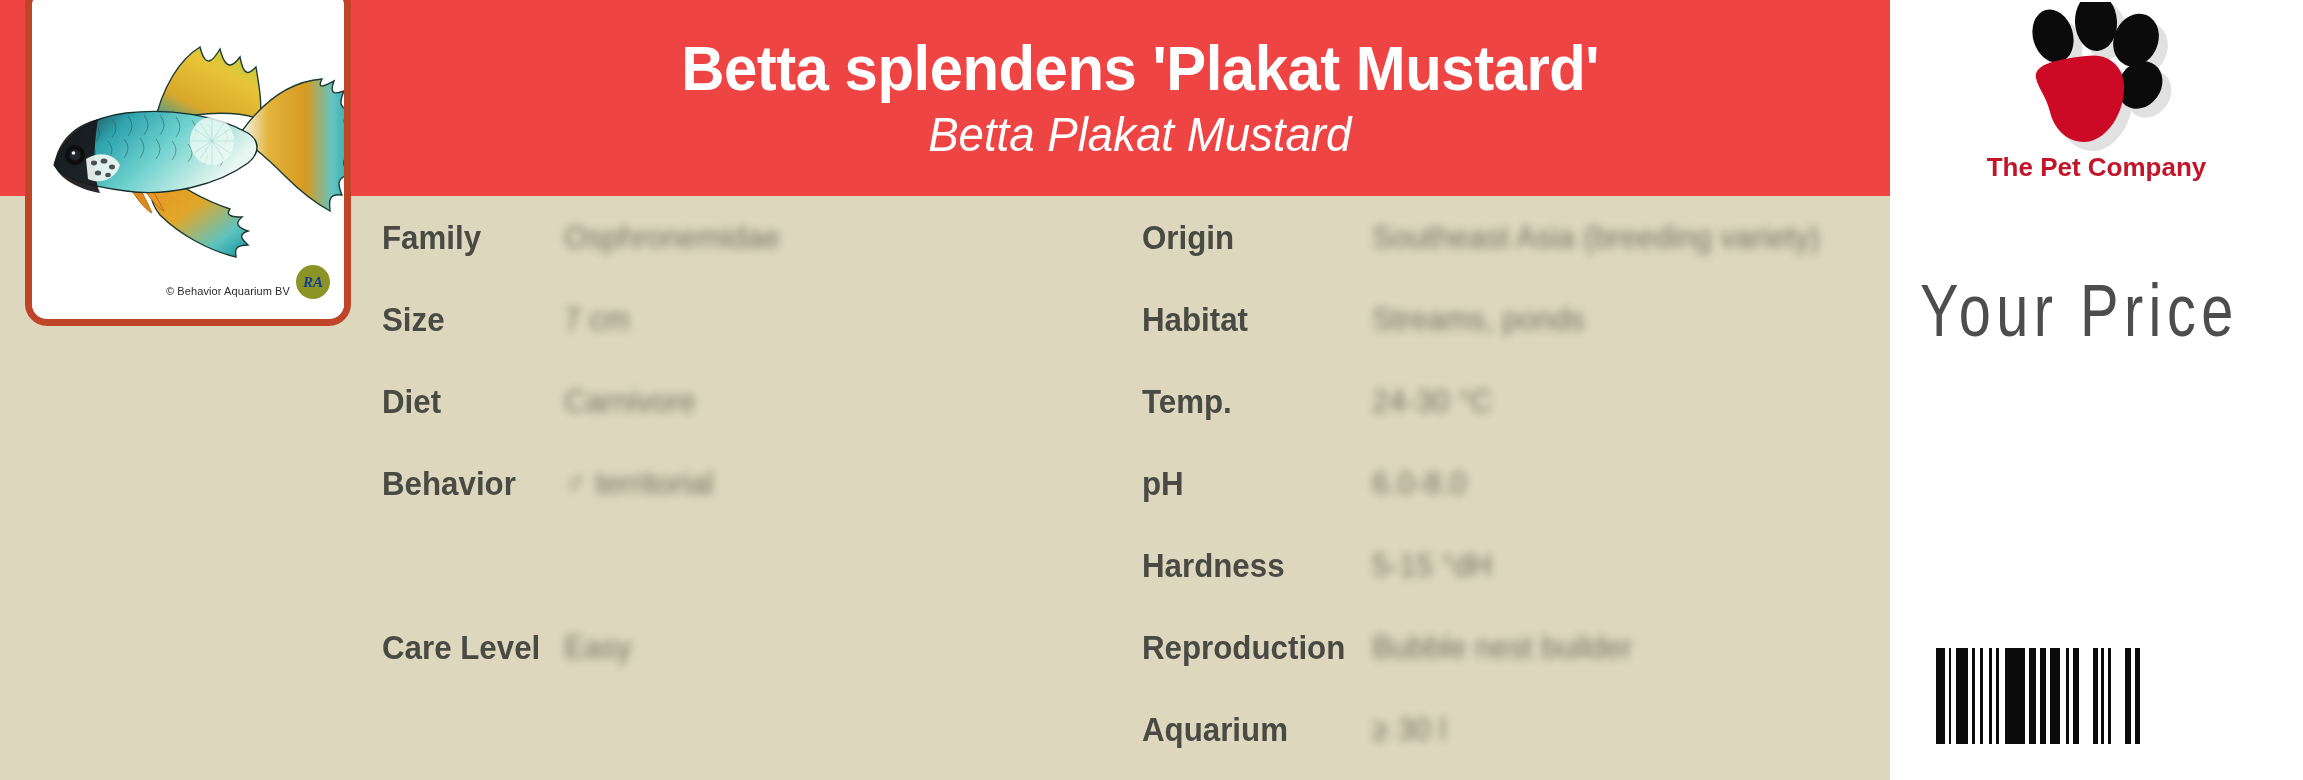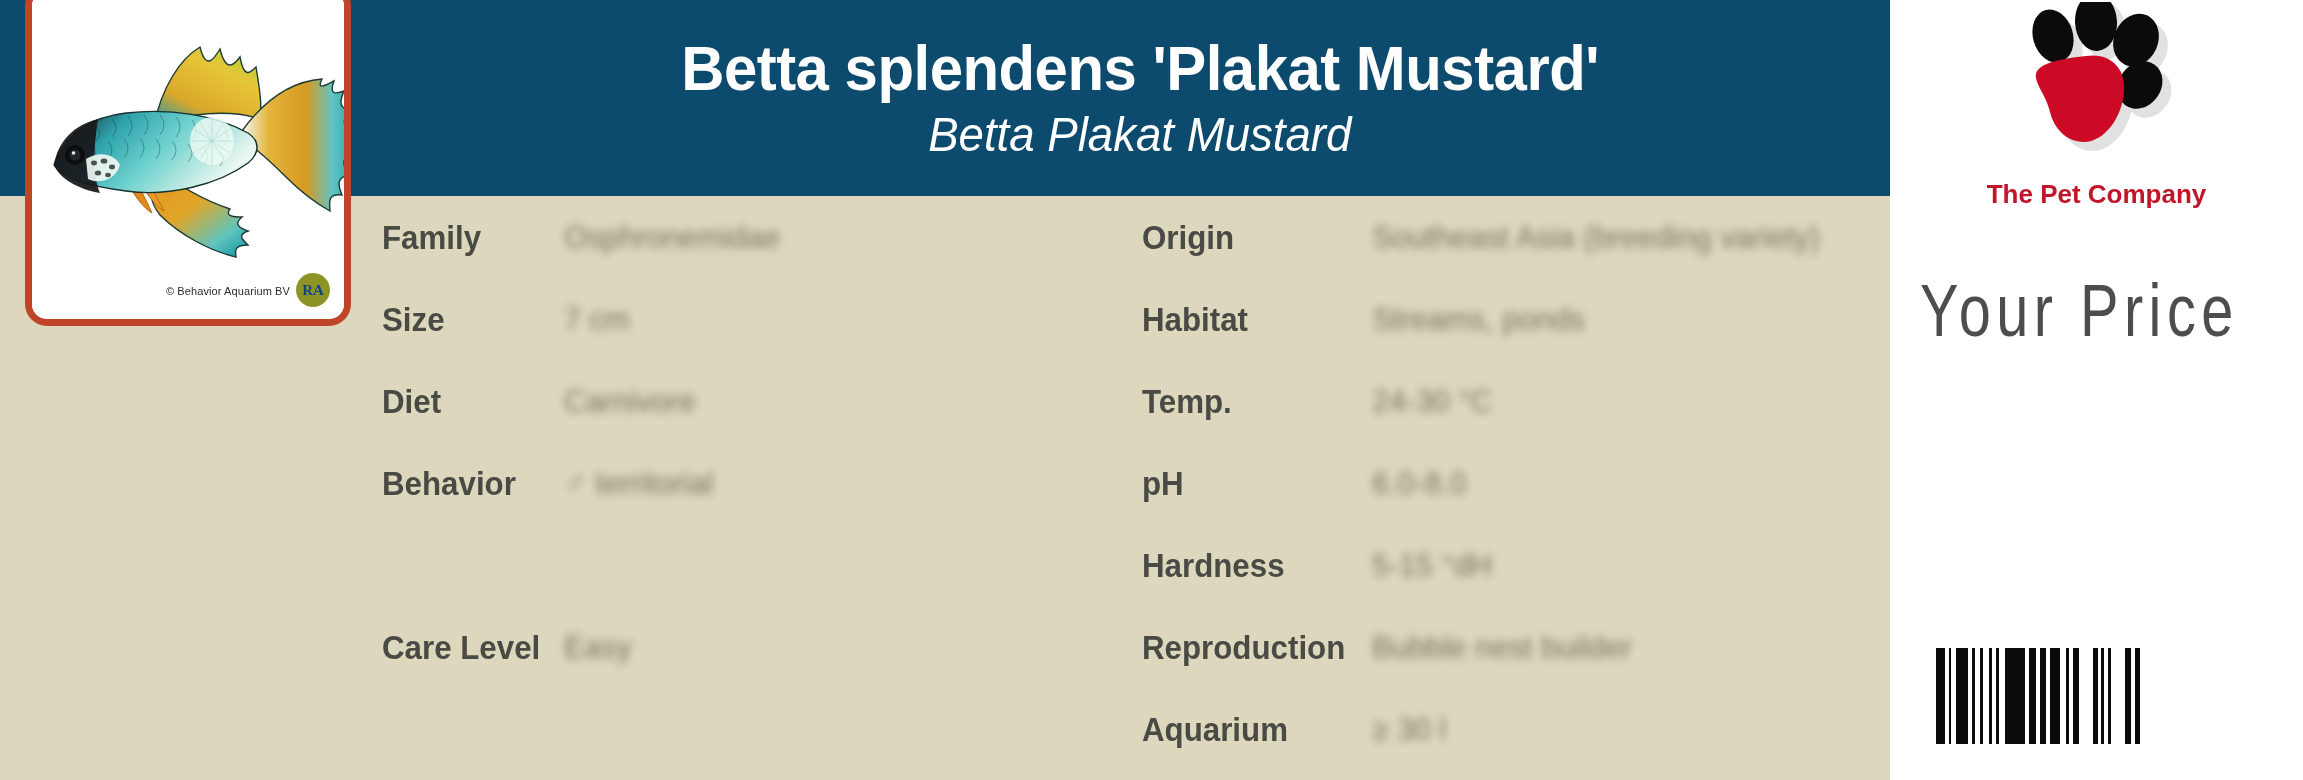--- a/index.html
+++ b/index.html
@@ -7,21 +7,21 @@
     width:2303px;height:780px;overflow:hidden;
     background:#ffffff;
     font-family:"Liberation Sans", sans-serif;
     -webkit-font-smoothing:antialiased;
   }
   #tag{position:relative;width:2303px;height:780px;background:#ffffff;}
 
   
   .header-bar{
     position:absolute;left:0;top:0;width:1890px;height:212px;
-    background:#0c4a6e;
+    background:#ef4444;
   }
   .header-text{
     position:absolute;left:380px;top:0;width:1520px;height:196px;
     display:flex;flex-direction:column;align-items:center;justify-content:center;
     text-align:center;
   }
   .title{
     color:#ffffff;font-size:63px;font-weight:bold;line-height:1.02;
     letter-spacing:-0.5px;white-space:nowrap;
     font-family:"Liberation Sans", sans-serif;
@@ -75,41 +75,41 @@
   }
   .photo-inner{position:absolute;inset:0;background:#ffffff;}
   .fish-svg{position:absolute;left:2px;top:22px;width:318px;height:250px;}
   .photo-credit{
     position:absolute;left:0;right:14px;bottom:22px;text-align:right;
     color:#2b2b2b;font-size:11px;letter-spacing:0.1px;
     font-family:"Liberation Sans", sans-serif;white-space:nowrap;
     padding-right:40px;
   }
   .ra-logo{
-    position:absolute;right:14px;bottom:12px;width:34px;height:34px;
+    position:absolute;right:14px;bottom:20px;width:34px;height:34px;
     border-radius:50%;background:#8d9426;
     display:flex;align-items:center;justify-content:center;
-    color:#12408f;font-size:15px;font-weight:bold;
+    color:#12408f;font-size:15px;font-weight:bold;font-style:italic;
     font-family:"Liberation Serif", serif;
     margin-left:48px;
   }
 
   
   .right-panel{
     position:absolute;left:1890px;top:0;width:413px;height:780px;
     background:#ffffff;overflow:hidden;
   }
   .brand-logo{
     position:absolute;left:0;top:2px;width:413px;height:218px;
   }
   .paw-wrap{position:absolute;left:0;top:0;width:413px;height:160px;}
   .brand-name{
     position:absolute;left:0;top:150px;width:413px;text-align:center;
     color:#c2152a;font-size:26px;font-weight:bold;
-    font-family:"Liberation Sans", sans-serif;white-space:nowrap;margin-top:27px;
+    font-family:"Liberation Sans", sans-serif;white-space:nowrap;
   }
   .your-price{
     position:absolute;left:30px;top:268px;width:560px;
     color:#4d4d4d;font-size:74px;font-weight:normal;
     letter-spacing:7px;white-space:nowrap;
     transform:scaleX(0.78);transform-origin:left center;
     font-family:"Liberation Sans", sans-serif;
   }
   .barcode{
     position:absolute;left:46px;top:648px;height:96px;

